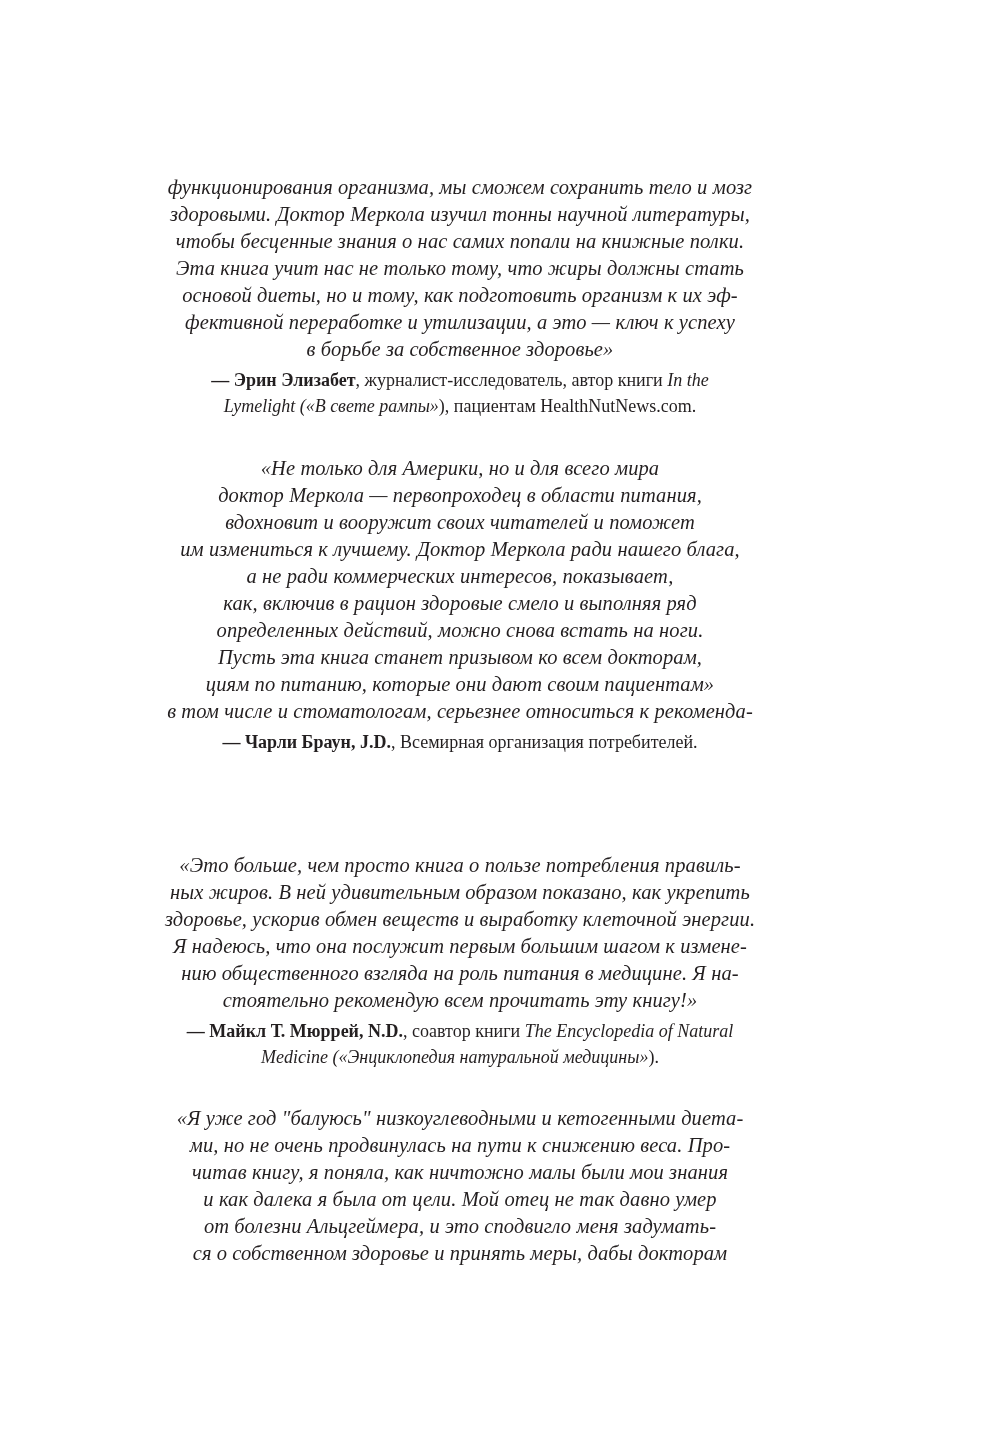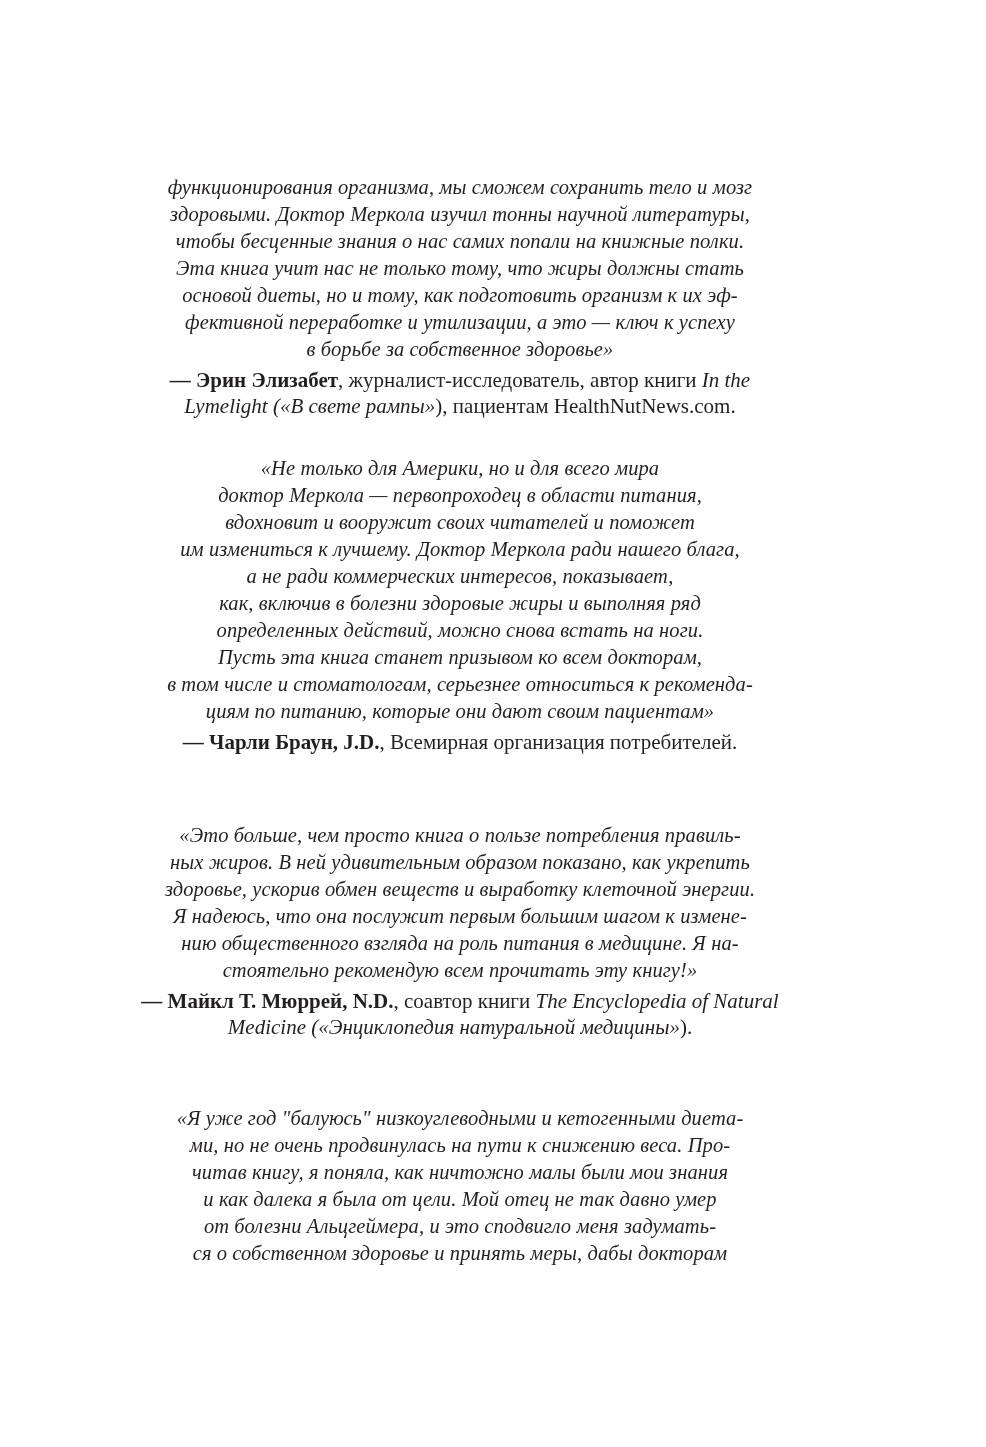--- a/index.html
+++ b/index.html
@@ -33,33 +33,33 @@
       font-style: italic;
       font-size: 20.5px;
       line-height: 27px;
       letter-spacing: 0.1px;
     }
     .quote .ln {
       display: block;
       white-space: nowrap;
     }
     .attr {
-      font-size: 21px;
+      font-size: 18px;
       line-height: 26px;
       margin-top: 4px;
     }
     .attr .ln {
       display: block;
       white-space: nowrap;
     }
     .attr b { font-weight: bold; }
     .attr i { font-style: italic; }
     #q1 { top: 174px; }
     #q2 { top: 455px; }
-    #q3 { top: 822px; text-align: center; }
+    #q3 { top: 852px; text-align: center; }
     #q4 { top: 1105px; }
   </style>
 </head>
 <body>
 
 <div class="page">
 
   <div class="block" id="q1">
     <div class="quote">
       <span class="ln">функционирования организма, мы сможем сохранить тело и мозг</span>
@@ -76,25 +76,25 @@
     </div>
   </div>
 
   <div class="block" id="q2">
     <div class="quote">
       <span class="ln">«Не только для Америки, но и для всего мира</span>
       <span class="ln">доктор Меркола — первопроходец в области питания,</span>
       <span class="ln">вдохновит и вооружит своих читателей и поможет</span>
       <span class="ln">им измениться к лучшему. Доктор Меркола ради нашего блага,</span>
       <span class="ln">а не ради коммерческих интересов, показывает,</span>
-      <span class="ln">как, включив в болезни здоровые жиры и выполняя ряд</span>
+      <span class="ln">как, включив в рацион здоровые смело и выполняя ряд</span>
       <span class="ln">определенных действий, можно снова встать на ноги.</span>
       <span class="ln">Пусть эта книга станет призывом ко всем докторам,</span>
+      <span class="ln">циям по питанию, которые они дают своим пациентам»</span>
       <span class="ln">в том числе и стоматологам, серьезнее относиться к рекоменда-</span>
-      <span class="ln">циям по питанию, которые они дают своим пациентам»</span>
     </div>
     <div class="attr">
       <span class="ln"><b>— </b><b>Чарли Браун, J.D.</b><span>, Всемирная организация потребителей.</span></span>
     </div>
   </div>
 
   <div class="block" id="q3">
     <div class="quote">
       <span class="ln">«Это больше, чем просто книга о пользе потребления правиль-</span>
       <span class="ln">ных жиров. В ней удивительным образом показано, как укрепить</span>

